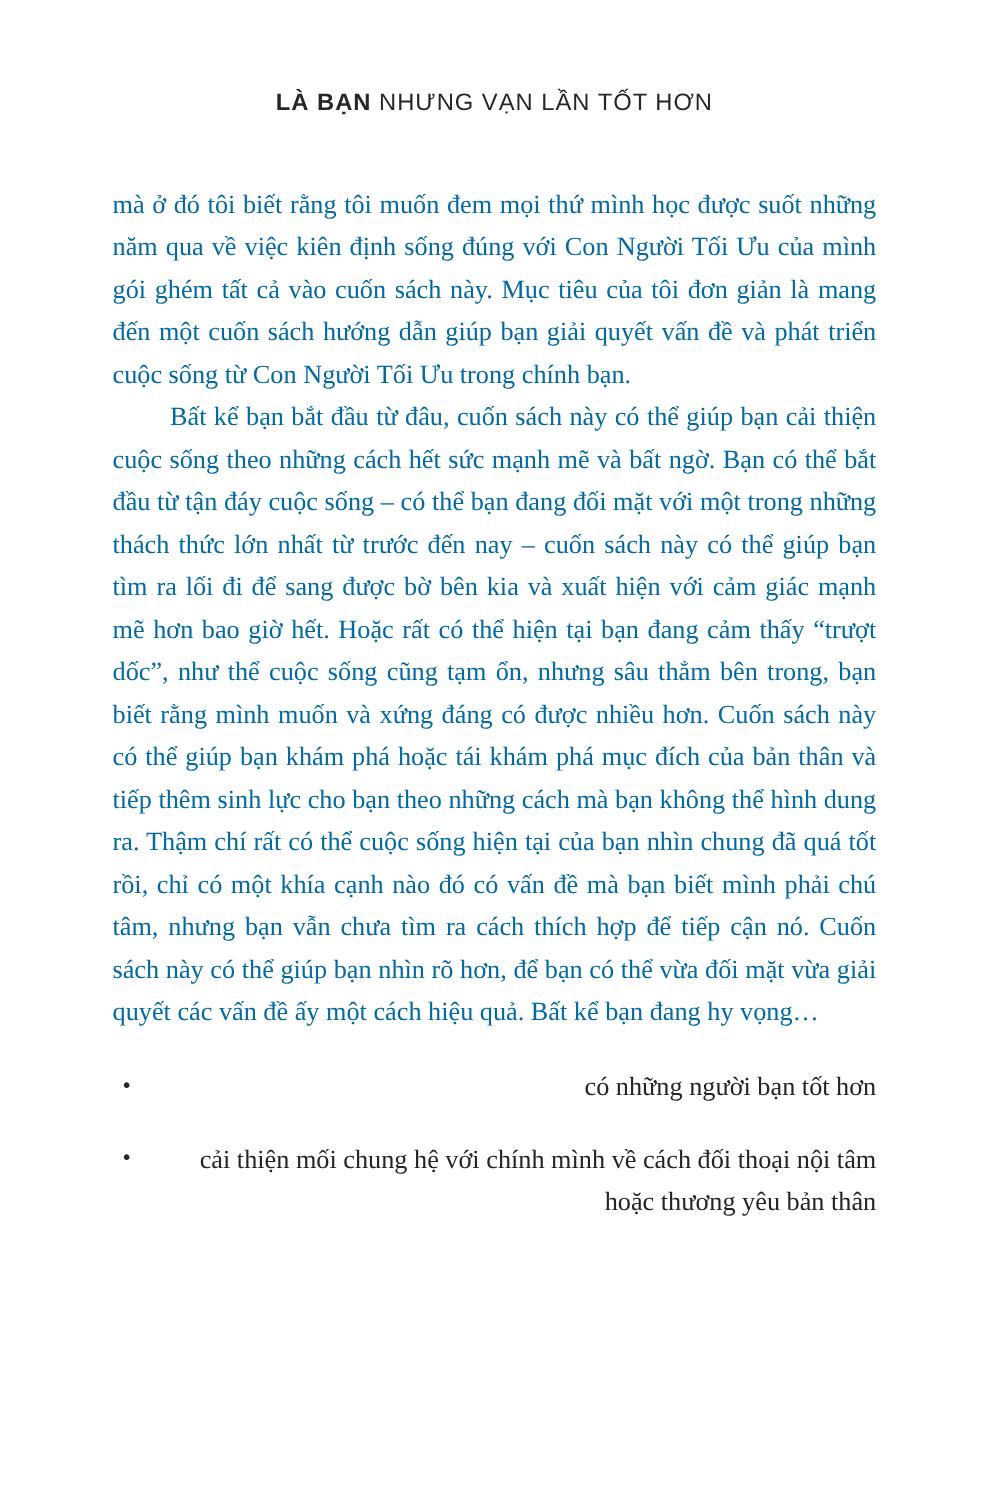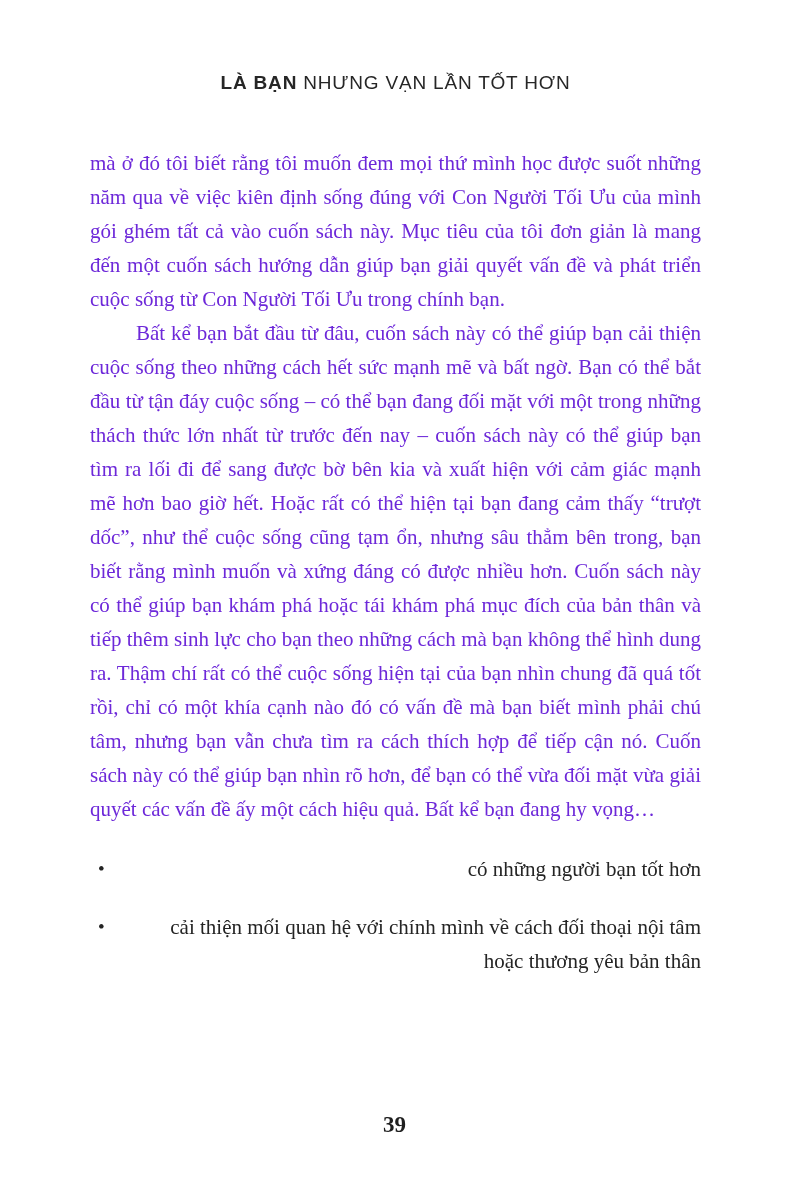--- a/index.html
+++ b/index.html
@@ -30,21 +30,21 @@
     font-weight: 700;
   }
   .body-text {
     margin-top: 52px;
   }
   .body-text p {
     margin: 0;
     font-size: 21px;
     line-height: 34px;
     text-align: justify;
-    color: #6d28d9;
+    color: #0369a1;
   }
   .body-text p.indented {
     text-indent: 46px;
   }
   .bullet-list {
     margin-top: 26px;
   }
   .bullet-item {
     display: flex;
     align-items: flex-start;
@@ -89,19 +89,18 @@
     <p class="indented">Bất kể bạn bắt đầu từ đâu, cuốn sách này có thể giúp bạn cải thiện cuộc sống theo những cách hết sức mạnh mẽ và bất ngờ. Bạn có thể bắt đầu từ tận đáy cuộc sống – có thể bạn đang đối mặt với một trong những thách thức lớn nhất từ trước đến nay – cuốn sách này có thể giúp bạn tìm ra lối đi để sang được bờ bên kia và xuất hiện với cảm giác mạnh mẽ hơn bao giờ hết. Hoặc rất có thể hiện tại bạn đang cảm thấy “trượt dốc”, như thể cuộc sống cũng tạm ổn, nhưng sâu thẳm bên trong, bạn biết rằng mình muốn và xứng đáng có được nhiều hơn. Cuốn sách này có thể giúp bạn khám phá hoặc tái khám phá mục đích của bản thân và tiếp thêm sinh lực cho bạn theo những cách mà bạn không thể hình dung ra. Thậm chí rất có thể cuộc sống hiện tại của bạn nhìn chung đã quá tốt rồi, chỉ có một khía cạnh nào đó có vấn đề mà bạn biết mình phải chú tâm, nhưng bạn vẫn chưa tìm ra cách thích hợp để tiếp cận nó. Cuốn sách này có thể giúp bạn nhìn rõ hơn, để bạn có thể vừa đối mặt vừa giải quyết các vấn đề ấy một cách hiệu quả. Bất kể bạn đang hy vọng…</p>
   </div>
 
   <div class="bullet-list">
     <div class="bullet-item">
       <span class="marker">•</span>
       <span class="bullet-text">có những người bạn tốt hơn</span>
     </div>
     <div class="bullet-item">
       <span class="marker">•</span>
-      <span class="bullet-text">cải thiện mối quan hệ với chính mình về cách đối thoại nội tâm hoặc thương yêu bản thân</span>
+      <span class="bullet-text">cải thiện mối chung hệ với chính mình về cách đối thoại nội tâm hoặc thương yêu bản thân</span>
     </div>
   </div>
 
-  <div class="page-footer">39</div>
 
 </div>
 
 </body></html>

